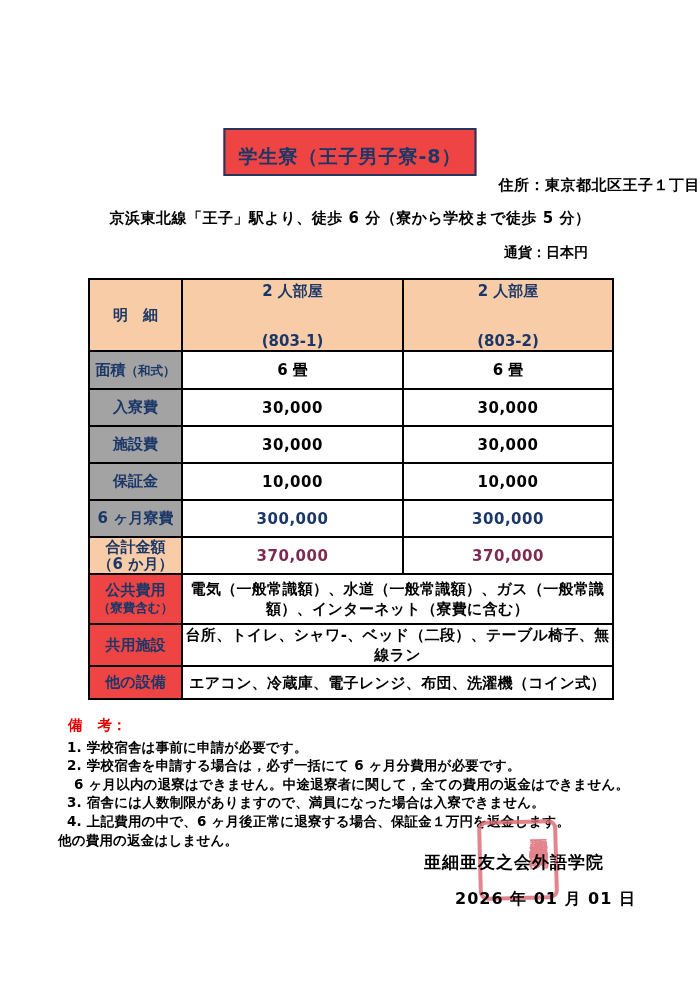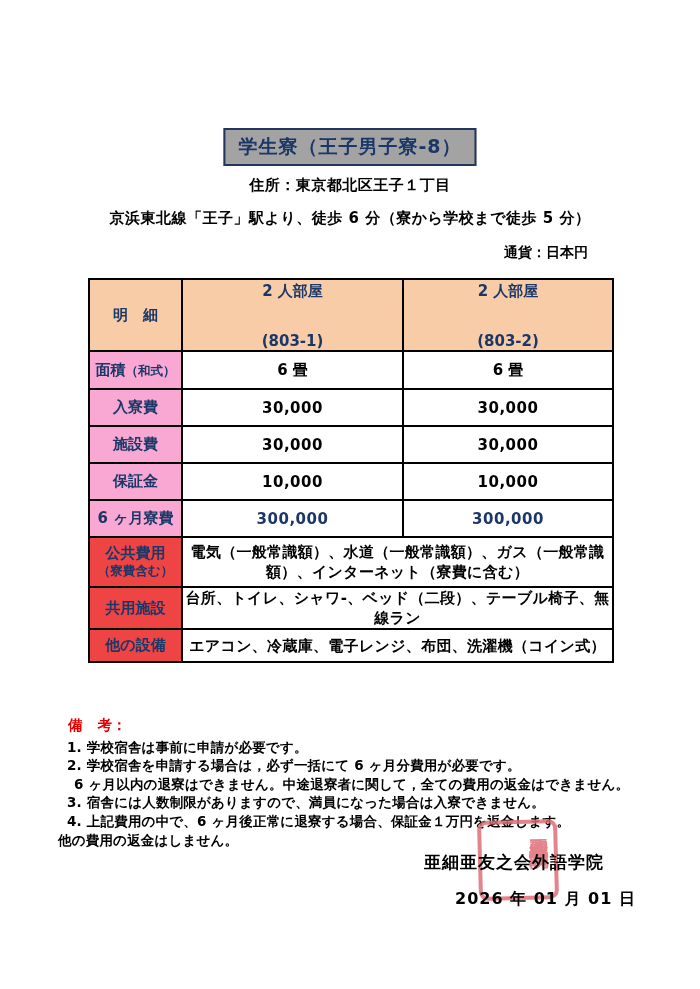--- a/index.html
+++ b/index.html
@@ -4,25 +4,25 @@
 <style>
   html,body{margin:0;padding:0;background:#ffffff;}
   .page{
     position:relative;width:700px;height:989px;background:#ffffff;
     font-family:"DejaVu Sans","Liberation Sans",sans-serif;
     font-weight:bold;color:#000;overflow:hidden;
   }
   
   .title-box{
     position:absolute;top:128px;left:50%;transform:translateX(-50%);
-    background:#a3a3a3;border:2px solid #24365c;
-    padding:4px 13px 4px;white-space:nowrap;
+    background:#ef4444;border:2px solid #24365c;
+    padding:14px 13px 4px;white-space:nowrap;
   }
   .title-box .t{font-size:19px;color:#1a3767;letter-spacing:1px;}
-  .line-address{position:absolute;top:176px;left:0;width:100%;text-align:center;font-size:15px;letter-spacing:.5px;}
+  .line-address{position:absolute;top:176px;left:0;width:100%;text-align:right;font-size:15px;letter-spacing:.5px;}
   .line-access{position:absolute;top:209px;left:0;width:100%;text-align:center;font-size:15px;letter-spacing:.5px;}
   .line-currency{position:absolute;top:244px;right:112px;font-size:14px;}
   
   table.fees{
     position:absolute;top:278px;left:88px;width:524px;
     border-collapse:collapse;table-layout:fixed;
   }
   table.fees col.c-label{width:93px;}
   table.fees col.c-v1{width:221px;}
   table.fees col.c-v2{width:210px;}
@@ -30,21 +30,21 @@
     border:2px solid #000;text-align:center;vertical-align:middle;
     padding:0;font-size:15px;overflow:hidden;
   }
   tr.r-header{height:72px;}
   tr.r-std{height:37px;border-radius:18px;}
   tr.r-menseki{height:38px;}
   tr.r-total{height:37px;}
   tr.r-public{height:50px;}
   tr.r-short{height:33px;}
   .bg-peach{background:#f9cca8;}
-  .bg-cyan{background:#f9a8d4;}
+  .bg-cyan{background:#a3a3a3;}
   .bg-yellow{background:#ef4444;}
   .lab{color:#1a3767;}
   .lab-sub{font-size:12.5px;color:#1a3767;}
   .two-line{line-height:17px;}
   .hdr-line1{margin-top:2px;}
   .hdr-line2{margin-top:31px;}
   .hdr{color:#1a3767;font-size:15px;}
   .money{letter-spacing:.5px;}
   .v-navy{color:#1a3767;}
   .v-maroon{color:#7d2b52;}
@@ -125,20 +125,28 @@
       <td class="money">10,000</td>
       <td class="money">10,000</td>
     </tr>
 
     <tr class="r-std">
       <td class="bg-cyan lab">6 ヶ月寮費</td>
       <td class="money v-navy">300,000</td>
       <td class="money v-navy">300,000</td>
     </tr>
 
+    <tr class="r-total">
+      <td class="bg-peach">
+        <div class="lab two-line">合計金額</div>
+        <div class="lab two-line">（6 か月）</div>
+      </td>
+      <td class="money v-maroon">370,000</td>
+      <td class="money v-maroon">370,000</td>
+    </tr>
 
     <tr class="r-public">
       <td class="bg-yellow">
         <div class="lab two-line">公共費用</div>
         <div class="lab-sub two-line">（寮費含む）</div>
       </td>
       <td class="span-cell" colspan="2">電気（一般常識額）、水道（一般常識額）、ガス（一般常識額）、インターネット（寮費に含む）</td>
     </tr>
 
     <tr class="r-short">

